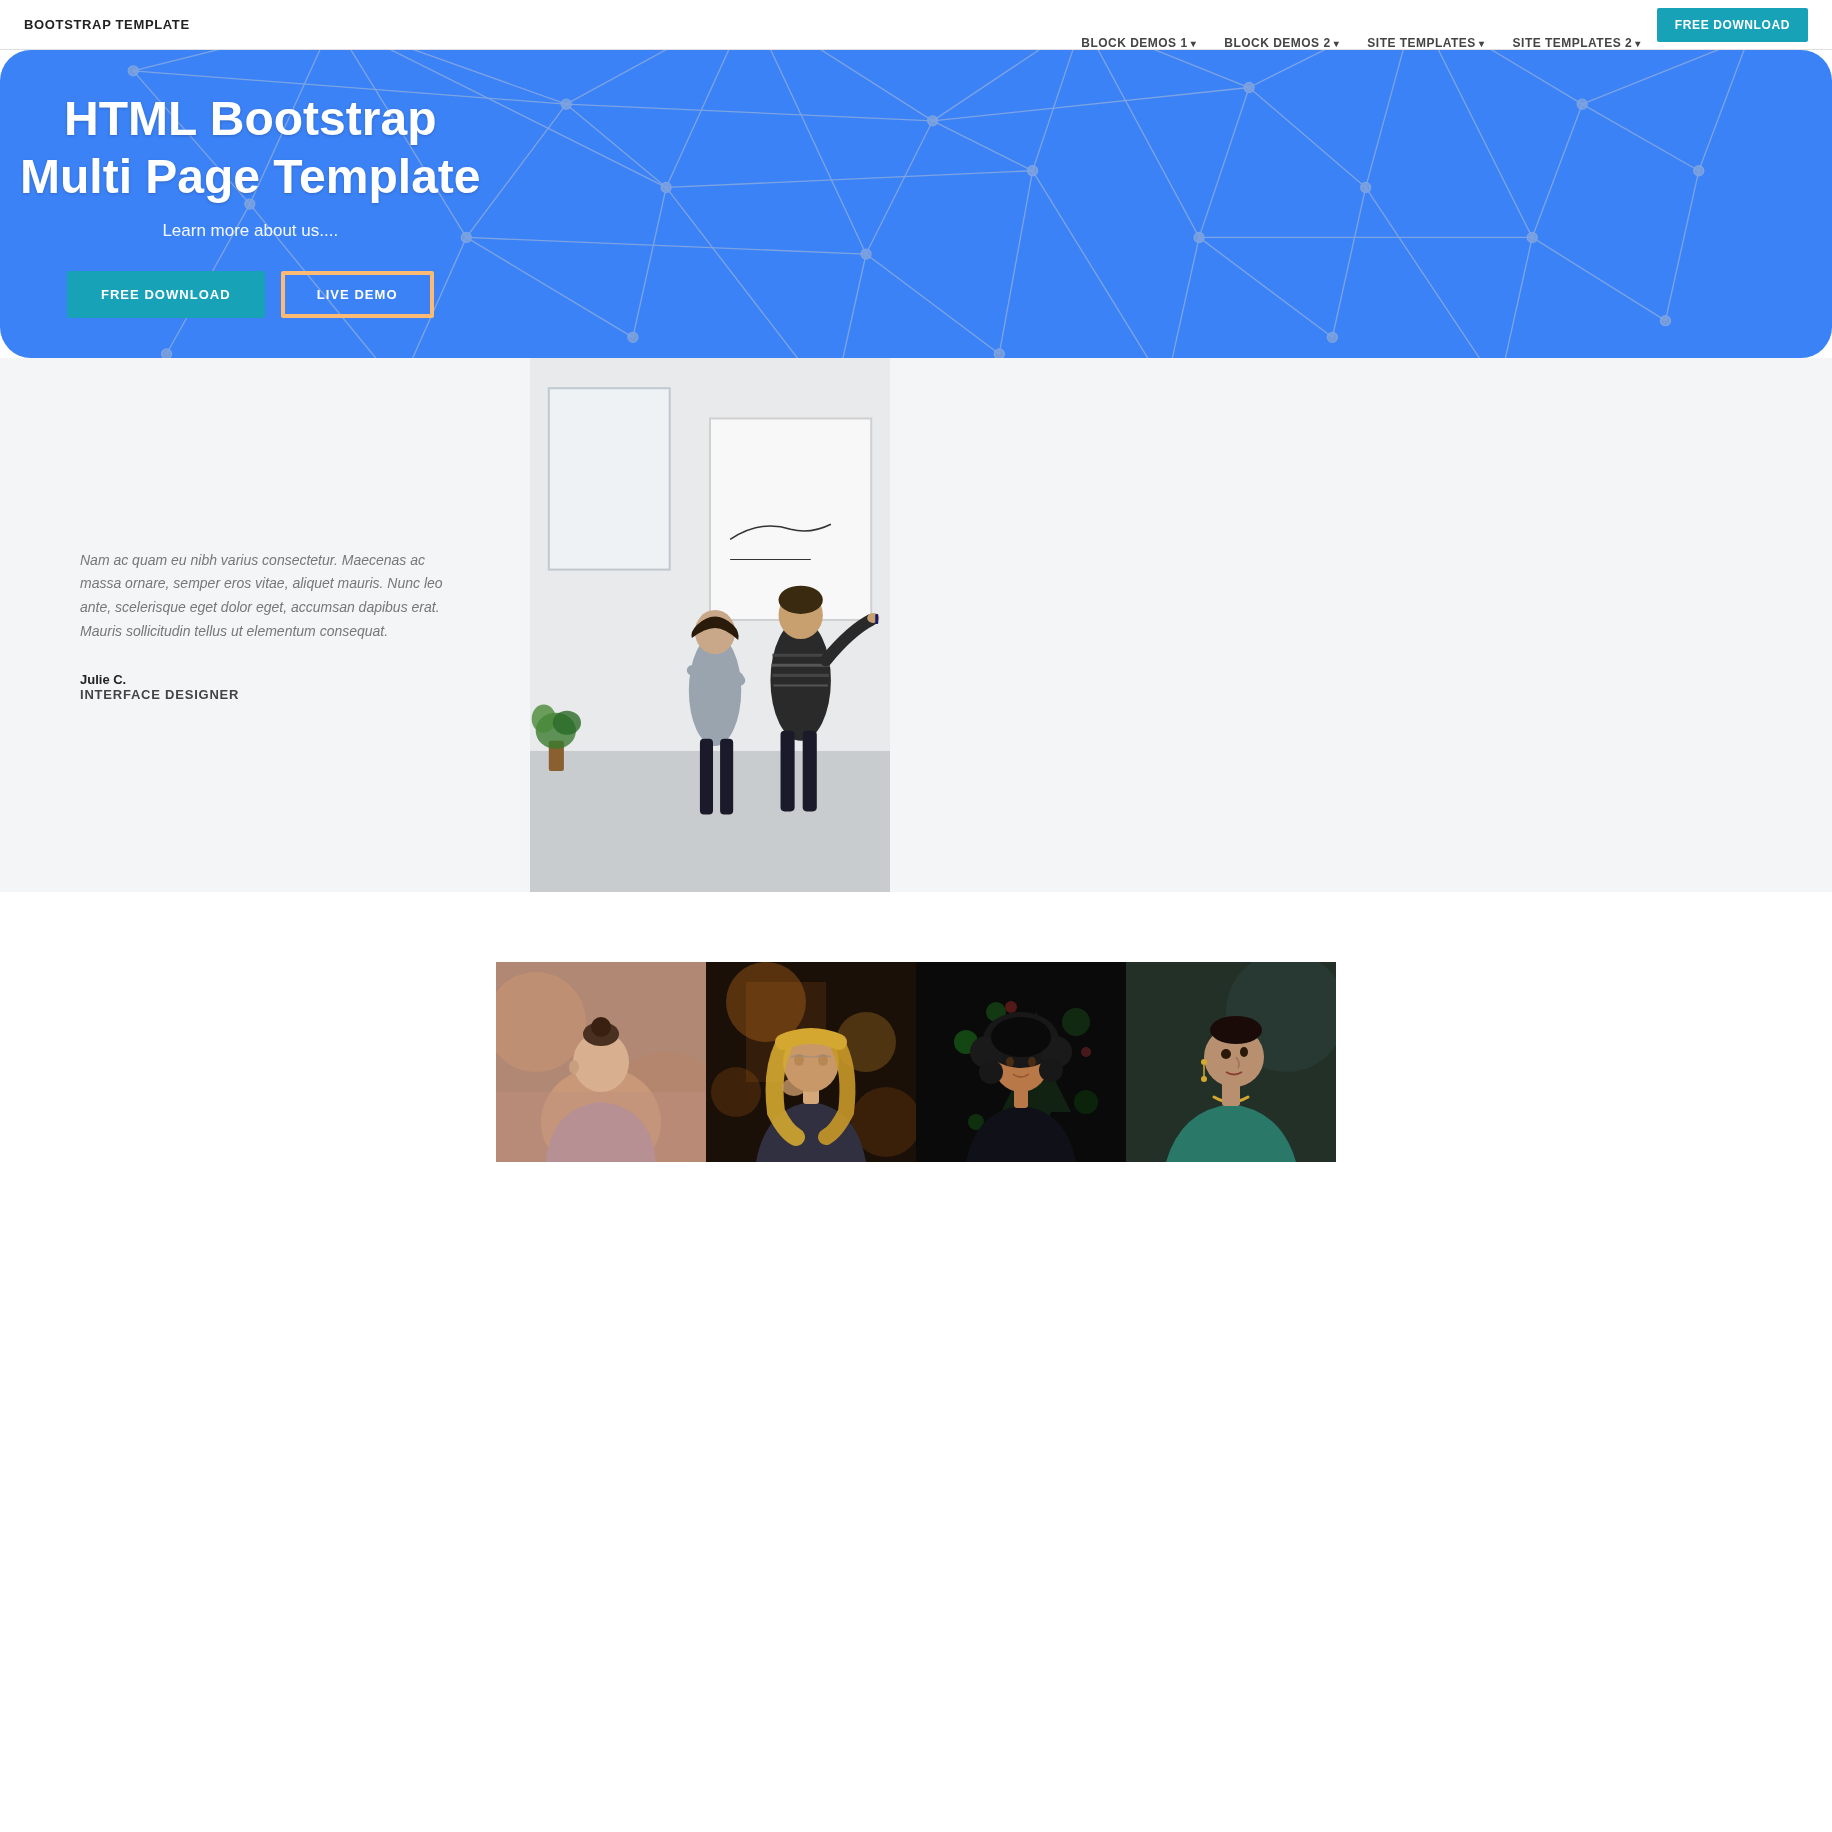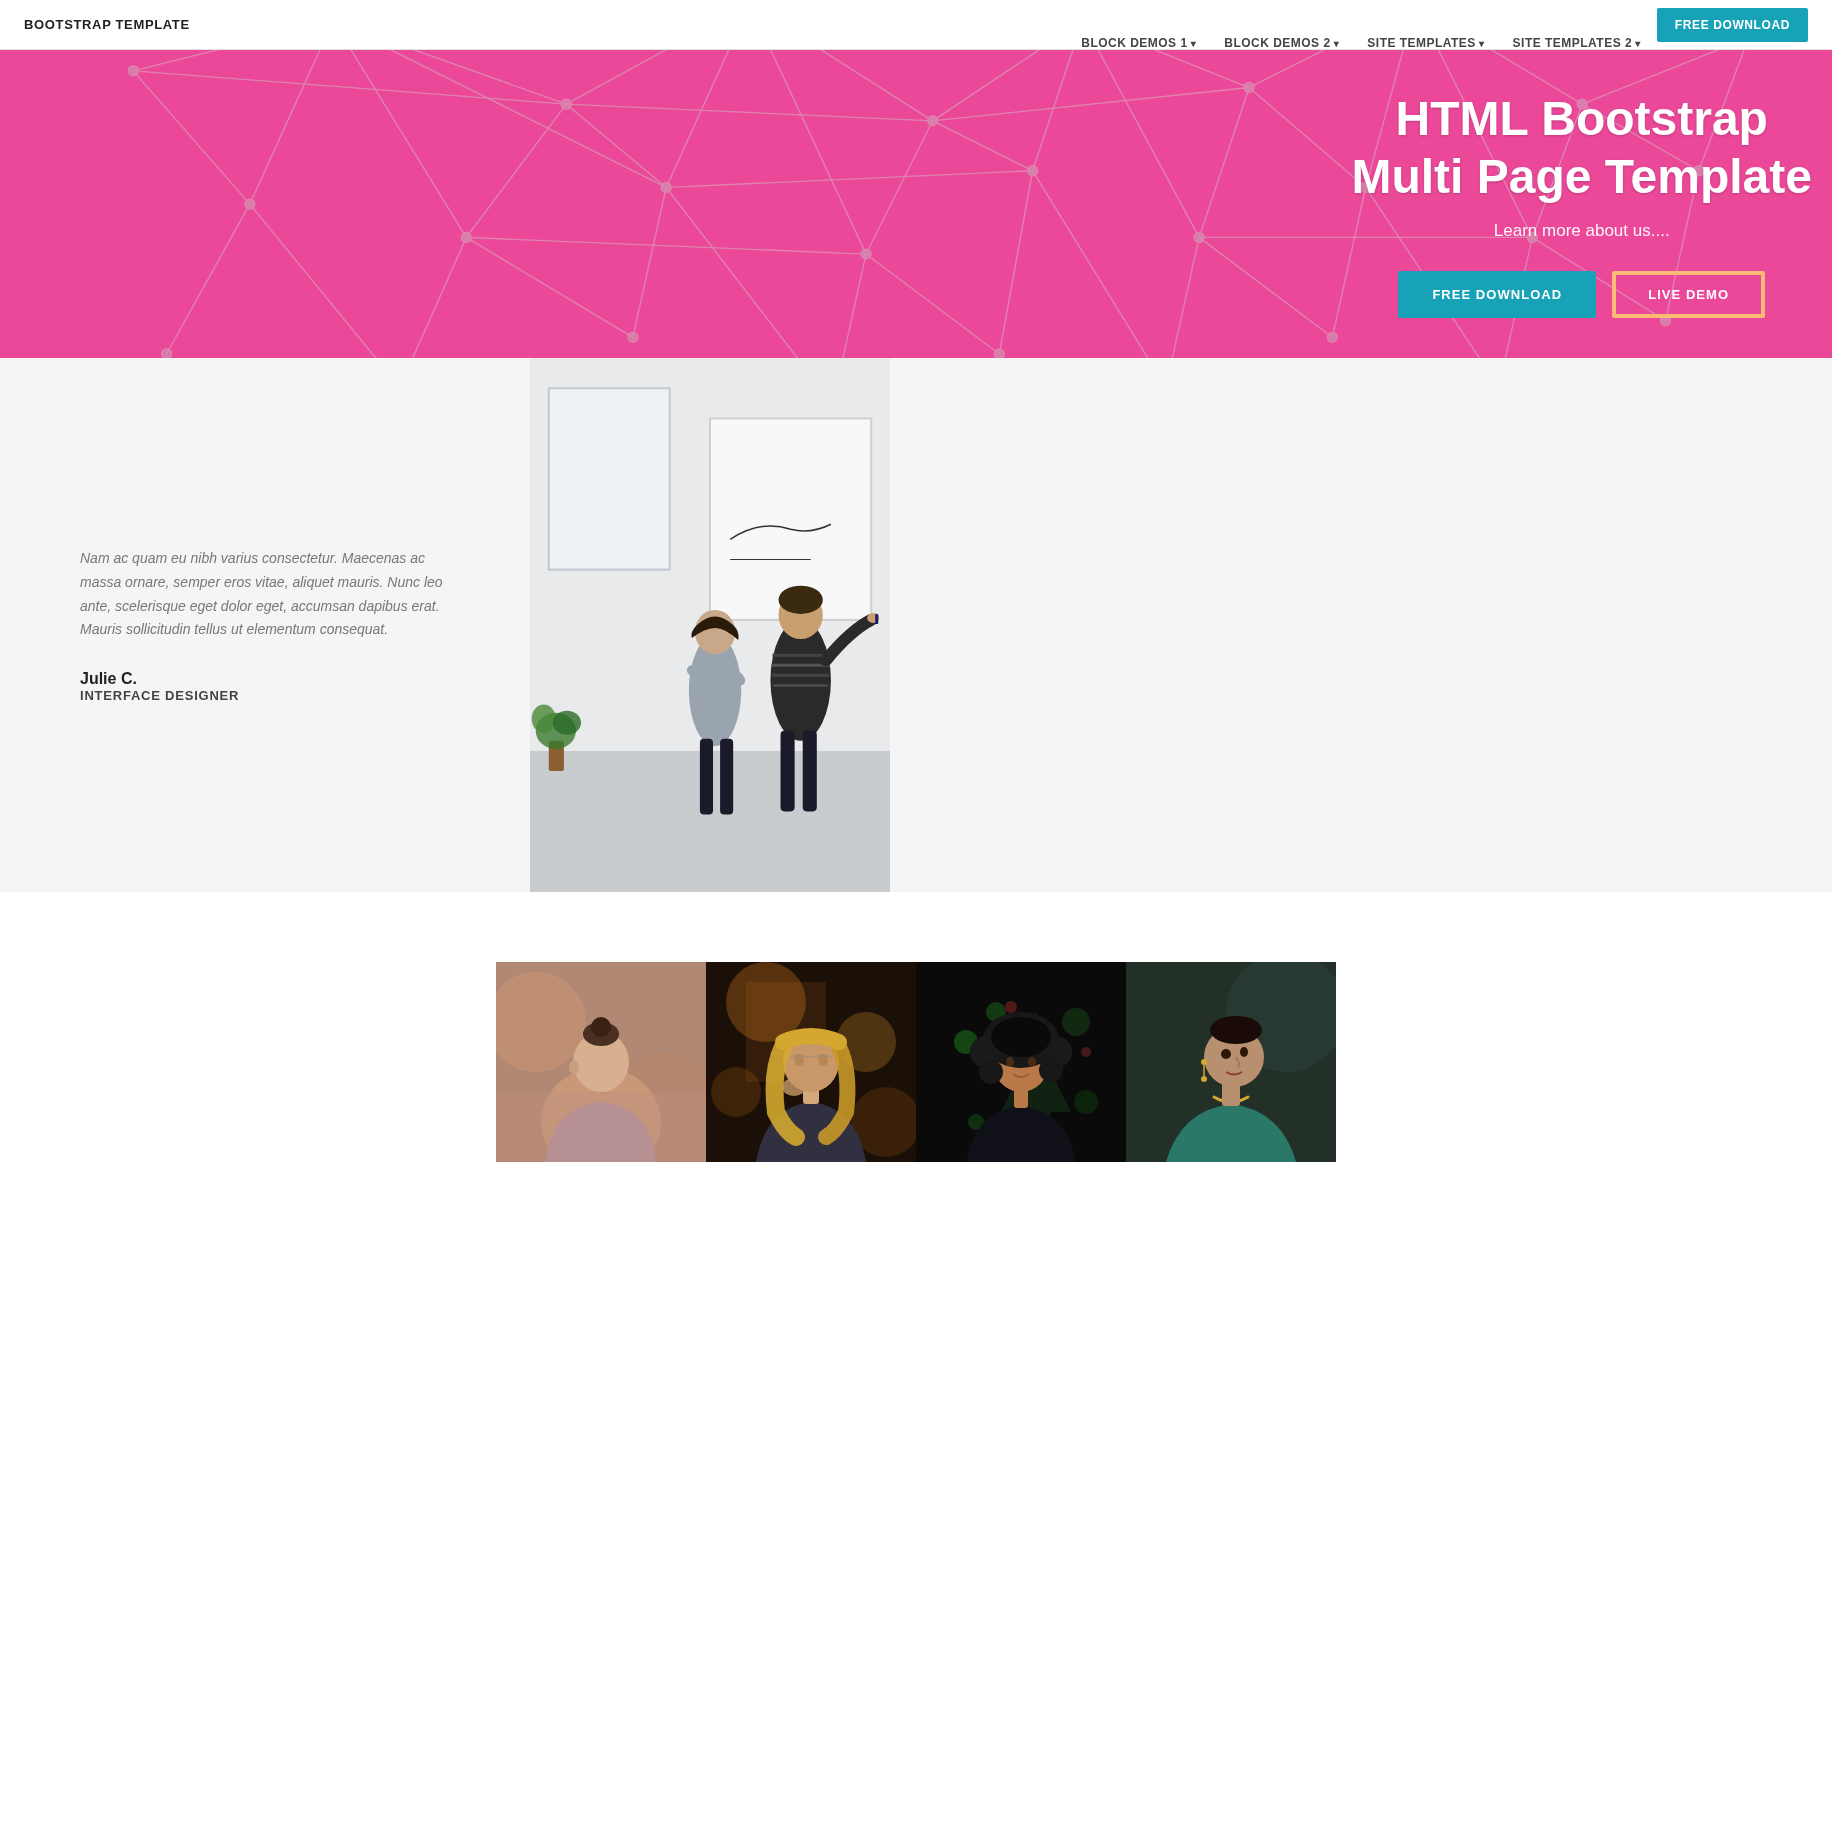--- a/index.html
+++ b/index.html
@@ -53,26 +53,27 @@
       text-transform: uppercase;
       border: none;
       padding: 10px 18px;
       cursor: pointer;
       border-radius: 2px;
     }
 
     
     .hero {
       position: relative;
-      background: #ec4899;
+      background: #3b82f6;
       min-height: 270px;
       display: flex;
       align-items: center;
-      justify-content: flex-end;
+      justify-content: flex-start;
       overflow: hidden;
+      border-radius: 31px;
     }
     .hero-content {
       position: relative;
       z-index: 2;
       text-align: center;
       color: #fff;
       padding: 40px 20px;
     }
     .hero-title {
       font-size: 48px;
@@ -132,21 +133,21 @@
       max-width: 530px;
     }
     .feature-quote {
       font-size: 14px;
       font-style: italic;
       color: #777;
       line-height: 1.7;
       margin-bottom: 28px;
     }
     .feature-name {
-      font-size: 16px;
+      font-size: 13px;
       font-weight: 700;
       color: #222;
     }
     .feature-role {
       font-size: 13px;
       font-weight: 600;
       color: #444;
       text-transform: uppercase;
       letter-spacing: 0.06em;
     }

